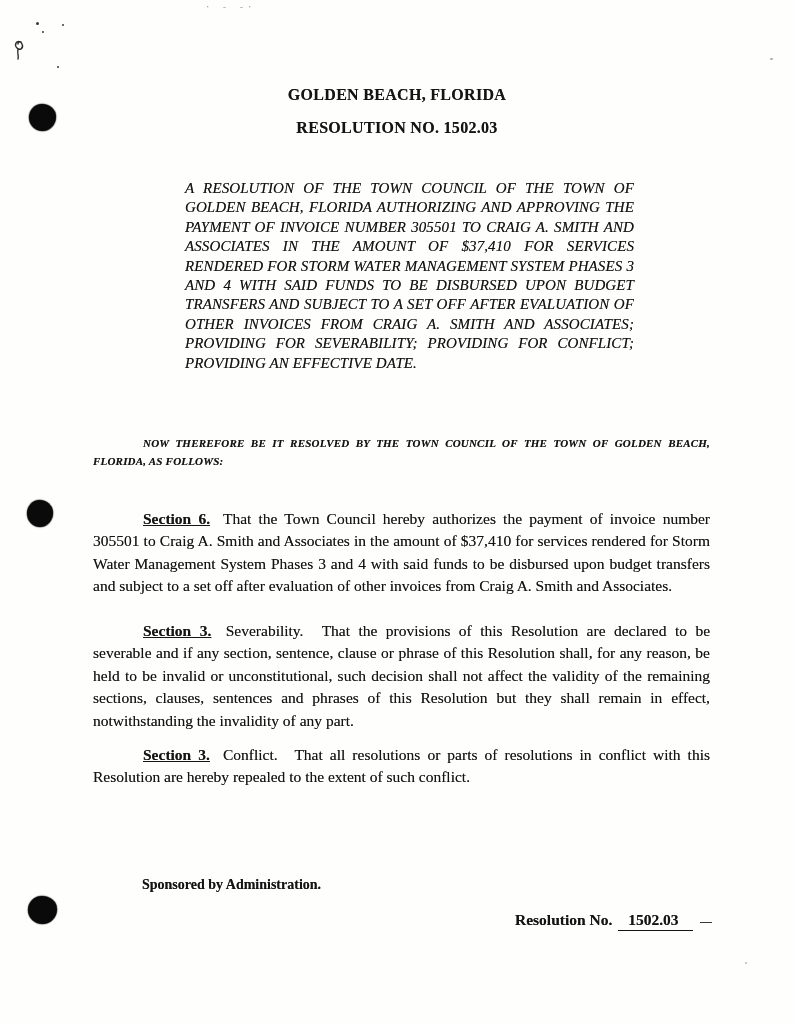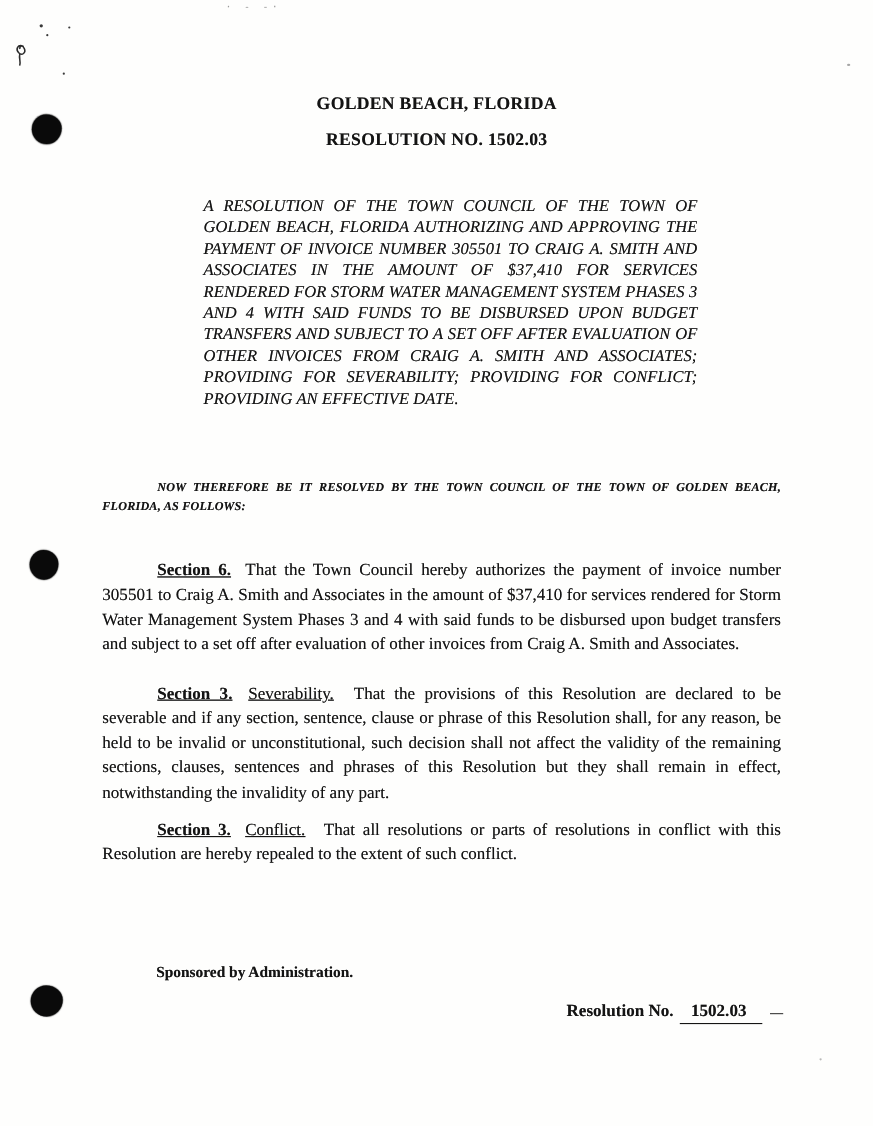--- a/index.html
+++ b/index.html
@@ -64,21 +64,20 @@
   .section-1 { top: 508px; }
   .section-2 { top: 620px; }
   .section-3 { top: 744px; }
   .section-4 { top: 826px; }
   .sec-label {
     font-weight: bold;
     text-decoration: underline;
     margin-right: 6px;
   }
   .sec-subtitle {
-    text-decoration: underline;
     margin-right: 10px;
   }
   .sec-subtitle:empty { display: none; }
   .sponsor-line {
     position: absolute; left: 142px; top: 877px;
     font-weight: bold; font-size: 14px;
   }
   .footer-resno {
     position: absolute; left: 515px; top: 911px;
     font-weight: bold; font-size: 15.5px;

